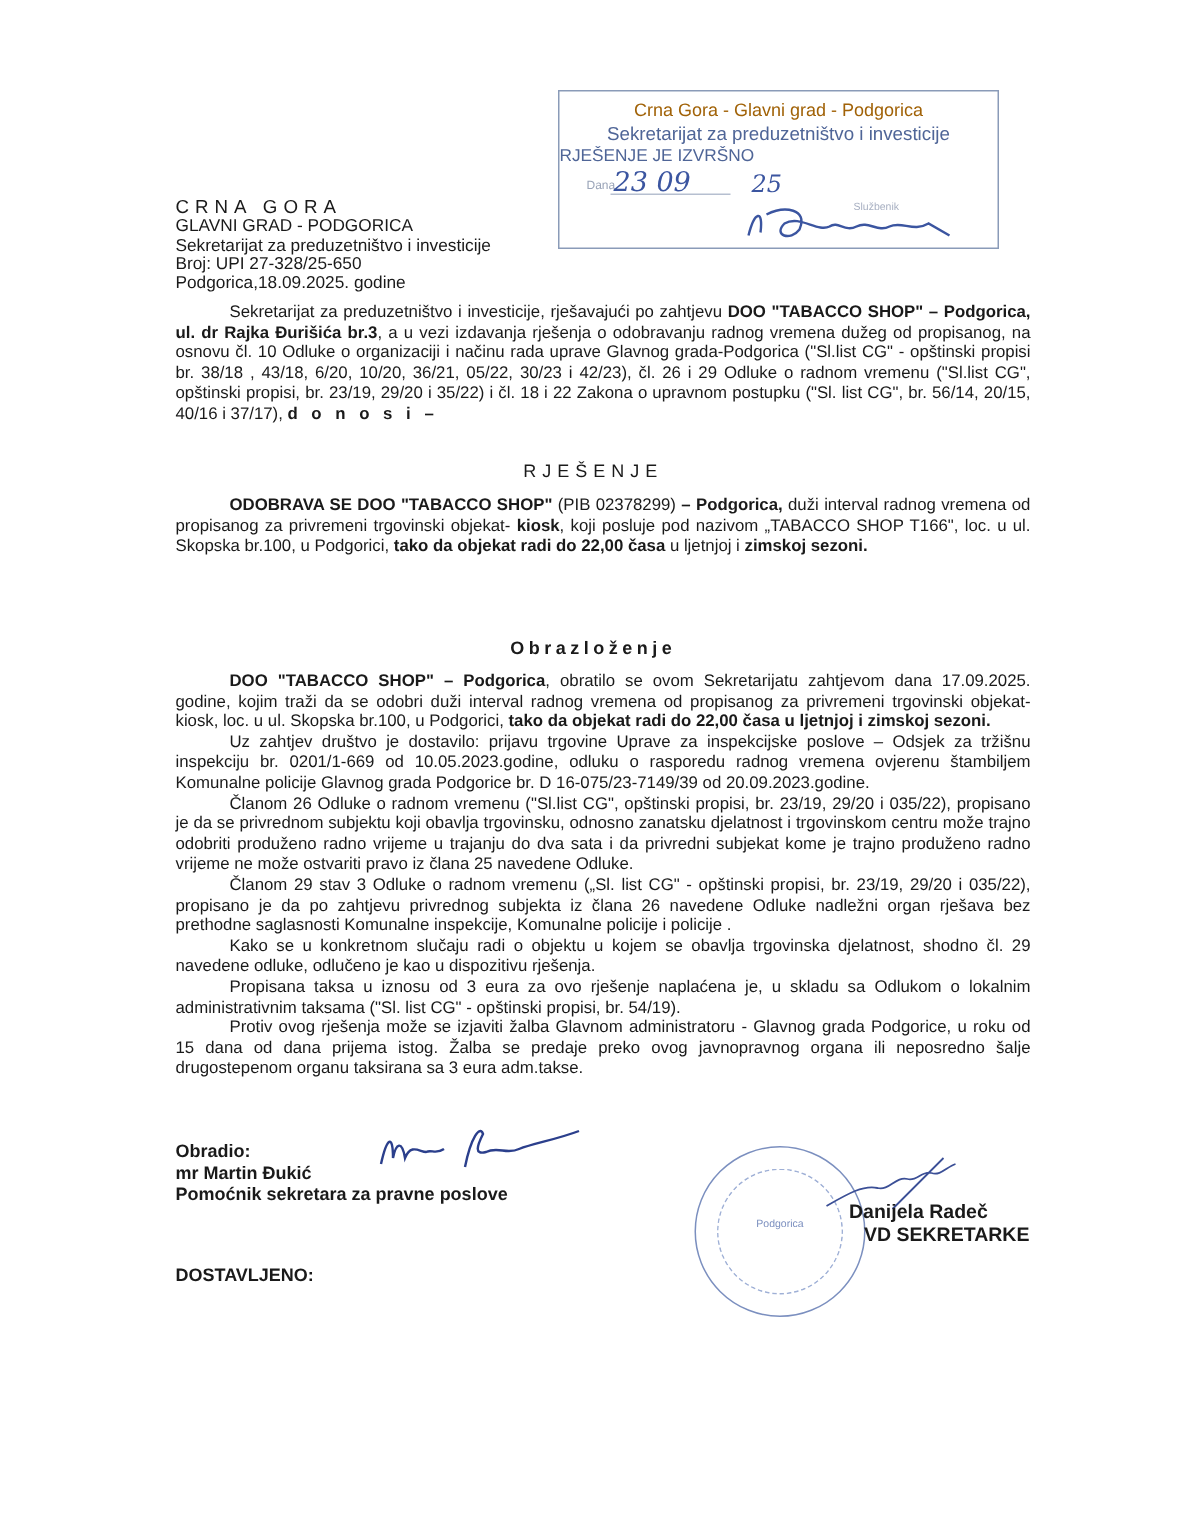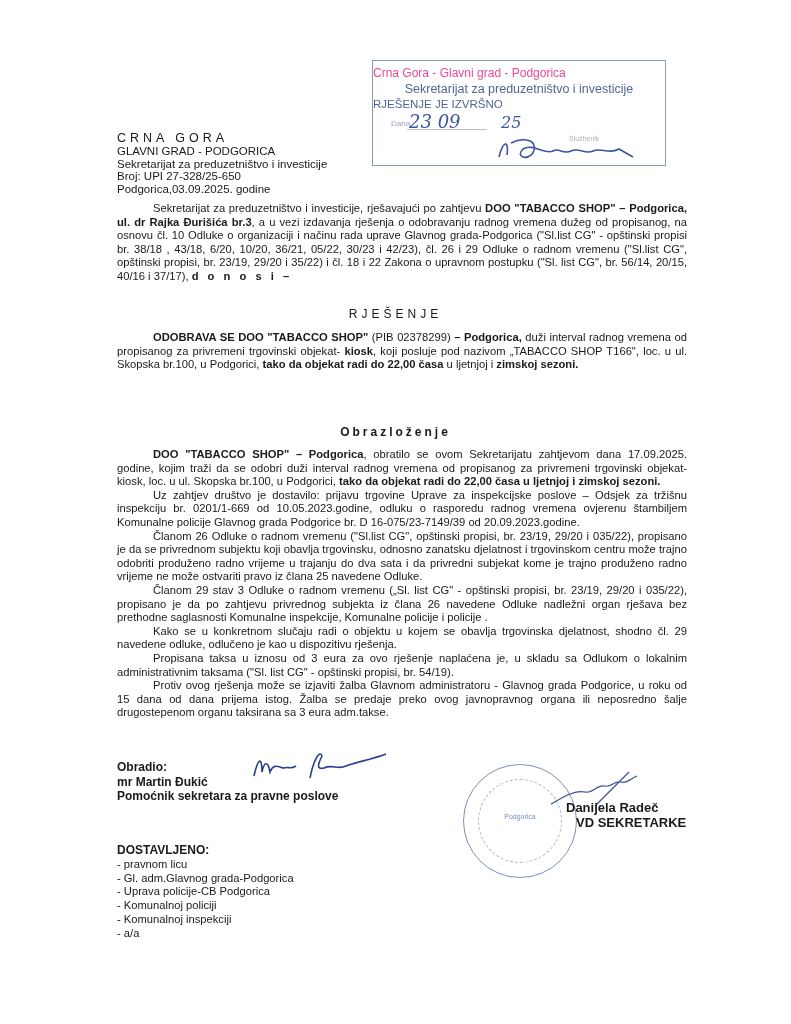--- a/index.html
+++ b/index.html
@@ -1,21 +1,21 @@
 <!DOCTYPE html>
 <html><head>
   <meta charset="utf-8">
   <style>
     html, body { margin:0; padding:0; background:#ffffff; }
     body { width:791px; height:1024px; position:relative; overflow:hidden;
       font-family:"Liberation Sans", sans-serif; color:#1a1a1a; }
     .abs { position:absolute; }
     .stamp-top { left:372px; top:60px; width:292px; height:104px; border:1.5px solid #8a9bb8;
       color:#5a6f9a; font-family:"Liberation Sans", sans-serif; }
-    .stamp-top .l1 { position:absolute; left:0; right:0; top:5px; font-size:12px; color:#ec4899; }
+    .stamp-top .l1 { position:absolute; left:0; right:0; top:5px; text-align:center; font-size:12px; color:#a16207; }
     .stamp-top .l2 { position:absolute; left:0; right:0; top:21px; text-align:center; font-size:12.5px; color:#4f6597; }
     .stamp-top .l3 { position:absolute; left:0; right:0; top:37px; text-align:left; font-size:11.5px; color:#4f6597; }
     .stamp-top .dan { position:absolute; left:18px; top:58px; font-size:8px; color:#9aa4b8; }
     .stamp-top .danline { position:absolute; left:34px; top:68px; width:80px; border-bottom:1px solid #b6bfd0; }
     .stamp-top .date { position:absolute; left:36px; top:50px; font-size:18px; color:#3b55a0; font-family:"DejaVu Serif", serif; font-style:italic; }
     .stamp-top .yr { position:absolute; left:128px; top:52px; font-size:16px; color:#3b55a0; font-family:"DejaVu Serif", serif; font-style:italic; }
     .stamp-top .smallbox { position:absolute; left:196px; top:74px; font-size:7px; color:#a8b0c2; }
     .stamp-top .sig { position:absolute; left:120px; top:74px; width:150px; height:28px; }
 
     .hdr { left:117px; top:132px; font-size:11.5px; line-height:12.8px; }
@@ -48,21 +48,21 @@
   <svg class="sig" viewBox="0 0 150 28">
     <path d="M6 22 C10 6, 16 4, 14 20 M18 8 C30 2, 46 4, 40 18 C34 26, 22 22, 30 14 C40 8, 52 20, 60 16 C66 12, 70 20, 78 16 C86 12, 92 20, 100 16 C108 12, 116 20, 126 14 L140 22" fill="none" stroke="#3b55a0" stroke-width="1.6"></path>
   </svg>
 </div>
 
 <div class="abs hdr">
   <div class="spaced">CRNA GORA</div>
   <div>GLAVNI GRAD - PODGORICA</div>
   <div>Sekretarijat za preduzetništvo i investicije</div>
   <div>Broj: UPI 27-328/25-650</div>
-  <div>Podgorica,03.09.2025. godine</div>
+  <div>Podgorica,18.09.2025. godine</div>
 </div>
 
 <div class="abs body-text" style="top:202px;">
   <p><span>Sekretarijat za preduzetništvo i investicije, rješavajući po zahtjevu </span><b>DOO "TABACCO SHOP" – Podgorica, ul. dr Rajka Đurišića br.3</b><span>, a u vezi izdavanja rješenja o odobravanju radnog vremena dužeg od propisanog, na osnovu čl. 10 Odluke o organizaciji i načinu rada uprave Glavnog grada-Podgorica ("Sl.list CG" - opštinski propisi br. 38/18 , 43/18, 6/20, 10/20, 36/21, 05/22, 30/23 i 42/23), čl. 26 i 29 Odluke o radnom vremenu ("Sl.list CG", opštinski propisi, br. 23/19, 29/20 i 35/22) i čl. 18 i 22 Zakona o upravnom postupku ("Sl. list CG", br. 56/14, 20/15, 40/16 i 37/17), </span><b style="letter-spacing:3px">d o n o s i –</b></p>
 </div>
 
 <div class="abs center-title" style="top:307px;">RJEŠENJE</div>
 
 <div class="abs body-text" style="top:331px;">
   <p><b>ODOBRAVA SE DOO "TABACCO SHOP"</b><span> (PIB 02378299) </span><b>– Podgorica,</b><span> duži interval radnog vremena od propisanog za privremeni trgovinski objekat- </span><b>kiosk</b><span>, koji posluje pod nazivom „TABACCO SHOP T166", loc. u ul. Skopska br.100, u Podgorici, </span><b>tako da objekat radi do 22,00 časa</b><span> u ljetnjoj i </span><b>zimskoj sezoni.</b></p>
@@ -97,21 +97,13 @@
   <path d="M6 34 C20 26, 30 20, 40 22 C48 24, 52 14, 60 16 C66 18, 70 10, 76 12 C82 14, 86 8, 92 6 M50 36 L84 2" fill="none" stroke="#3b4f96" stroke-width="1.2"></path>
 </svg>
 
 <div class="abs sig-right">
   <div>Danijela Radeč</div>
   <div style="padding-left:10px;">VD SEKRETARKE</div>
 </div>
 
 <div class="abs dost">
   <div class="ttl">DOSTAVLJENO:</div>
-  <ul>
-    <li>pravnom licu</li>
-    <li>Gl. adm.Glavnog grada-Podgorica</li>
-    <li>Uprava policije-CB Podgorica</li>
-    <li>Komunalnoj policiji</li>
-    <li>Komunalnoj inspekciji</li>
-    <li>a/a</li>
-  </ul>
 </div>
 
 </body></html>

